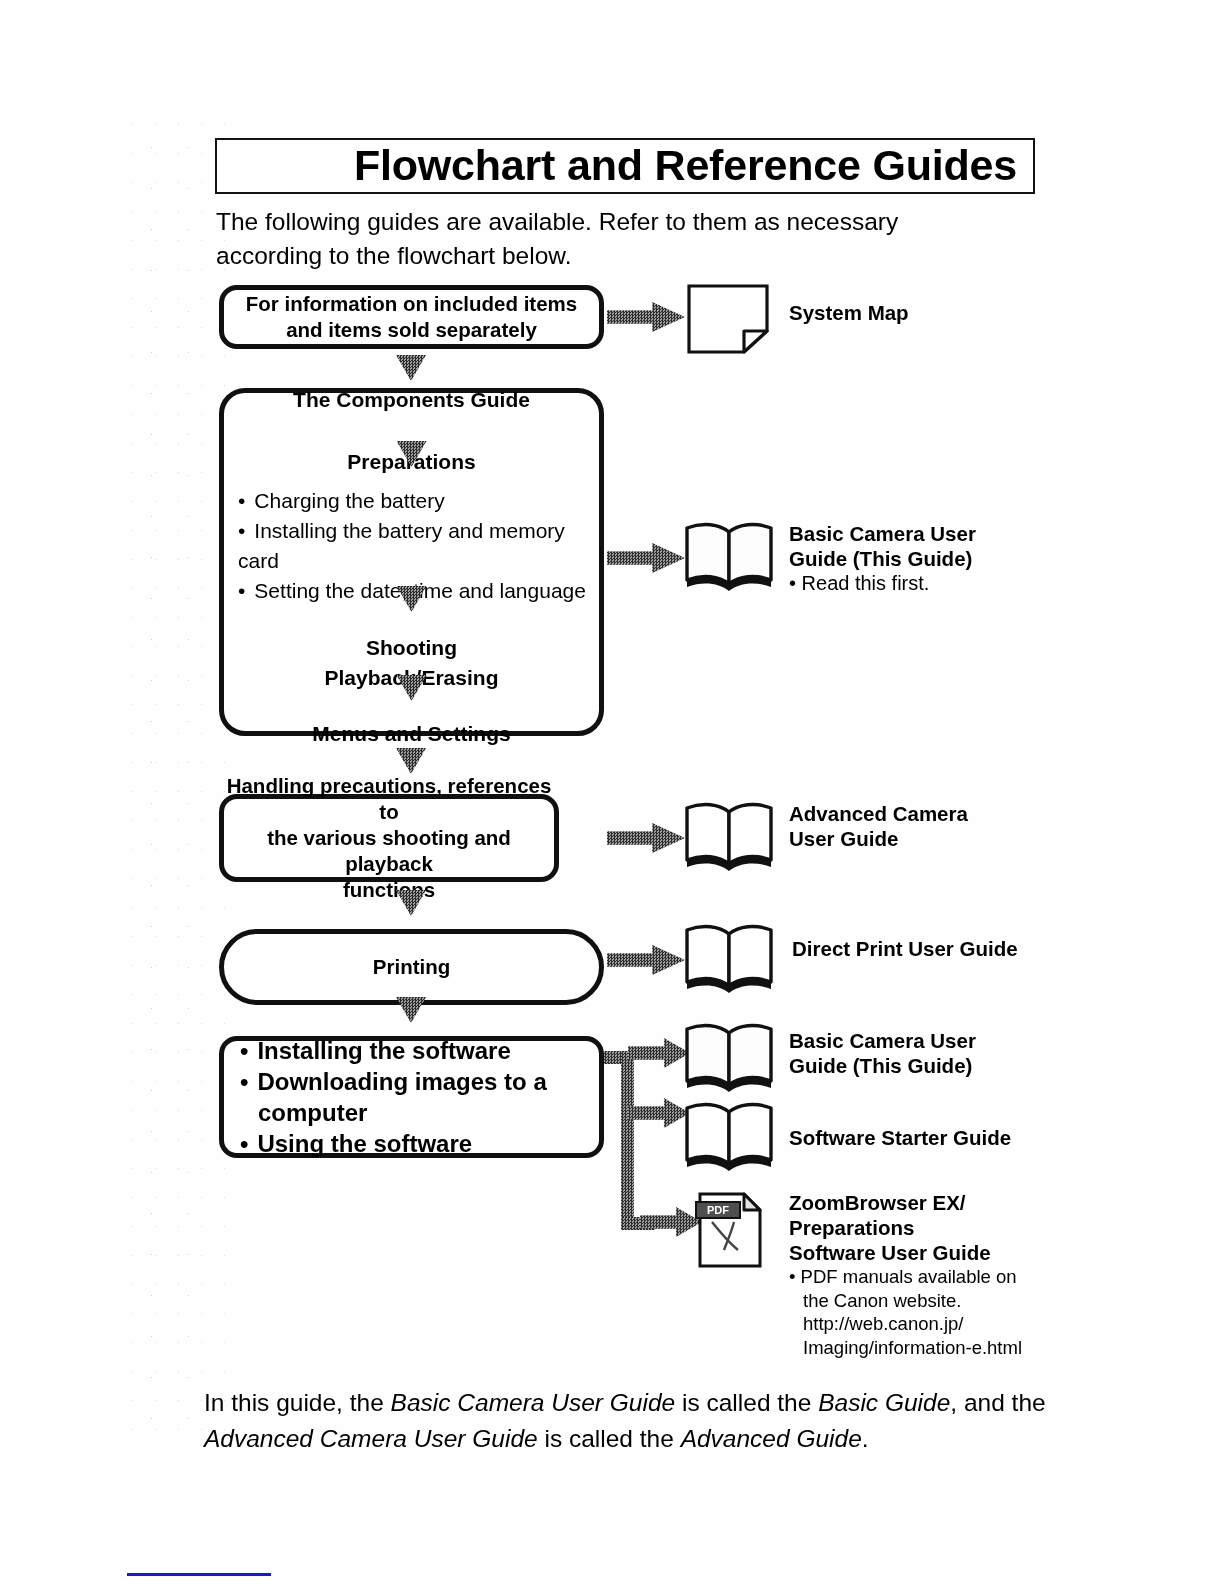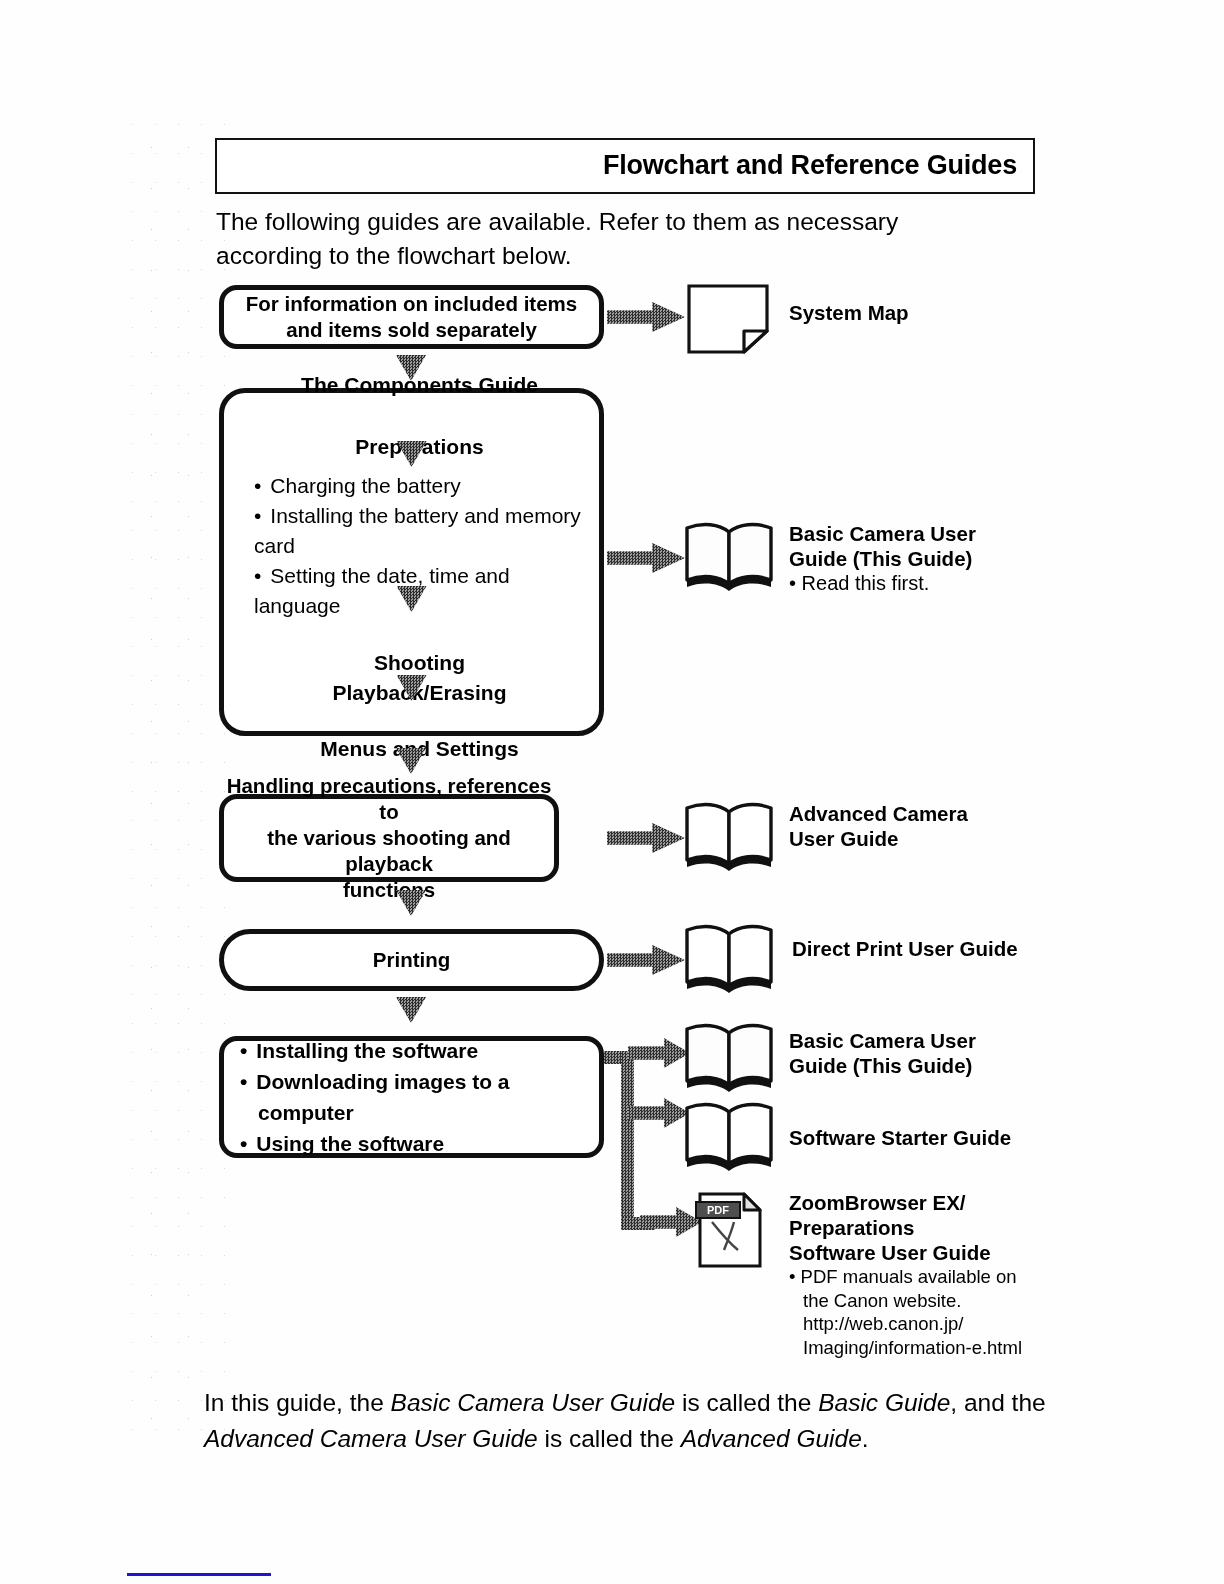--- a/index.html
+++ b/index.html
@@ -47,21 +47,21 @@
     height: 56px;
     border: 2px solid #121212;
     background: #ffffff;
     box-sizing: border-box;
   }
   .title-text {
     position: absolute;
     right: 16px;
     top: 50%;
     transform: translateY(-52%);
-    font-size: 27px;
+    font-size: 43px;
     font-weight: bold;
     letter-spacing: -0.2px;
     white-space: nowrap;
   }
 
   .intro {
     position: absolute;
     left: 216px;
     top: 205px;
     width: 790px;
@@ -157,21 +157,21 @@
   }
   .cg-bullets li::before {
     content: "\2022";
     margin-right: 9px;
   }
 
   .sw-bullets {
     margin: 0;
     padding: 0 8px 0 16px;
     list-style: none;
-    font-size: 21px;
+    font-size: 24px;
     font-weight: bold;
     line-height: 31px;
     text-align: left;
   }
   .sw-bullets li {
     text-indent: -18px;
     padding-left: 18px;
   }
   .sw-bullets li::before {
     content: "\2022";
@@ -222,21 +222,21 @@
     <path d="M3 3 H81 V48 L58 69 H3 Z" fill="#ffffff" stroke="#111111" stroke-width="3.2"></path>
     <path d="M81 48 H58 V69 Z" fill="#ffffff" stroke="#111111" stroke-width="3.2" stroke-linejoin="round"></path>
   </svg>
 
   <div class="rlabel" style="left:789px; top:300px;">
     <div>System Map</div>
   </div>
 
   <div class="tri-down" style="left:396px; top:355px;"></div>
 
-  <div class="fbox bigbox" style="left:219px; top:388px; width:385px; height:348px;padding-left:16px;">
+  <div class="fbox bigbox" style="left:219px; top:388px; width:385px; height:348px;">
     <div class="cg-title" style="margin-top:10px;">The Components Guide</div>
 
     <div class="tri-down" style="left:50%; transform:translateX(-50%); top:48px;"></div>
 
     <div class="cg-title" style="margin-top:38px;">Preparations</div>
 
     <ul class="cg-bullets" style="margin-top:12px;">
       <li>Charging the battery</li>
       <li>Installing the battery and memory card</li>
       <li>Setting the date, time and language</li>
@@ -282,21 +282,21 @@
     <path d="M4 62 C20 56, 36 58, 46 66 C56 58, 72 56, 88 62 L88 69 C72 63, 56 65, 46 73 C36 65, 20 63, 4 69 Z" fill="#111111"></path>
   </svg>
 
   <div class="rlabel" style="left:789px; top:801px;">
     <div>Advanced Camera</div>
     <div>User Guide</div>
   </div>
 
   <div class="tri-down" style="left:396px; top:890px;"></div>
 
-  <div class="fbox pill" style="left:219px; top:929px; width:385px; height:62px;">
+  <div class="fbox pill" style="left:219px; top:929px; width:385px; height:76px;">
     <div class="line" style="font-weight:bold;">Printing</div>
   </div>
 
   <div class="arrow-right" style="left:607px; top:943px; width:78px;"></div>
 
   <svg class="icon" style="left:683px; top:920px;" width="92" height="76" viewBox="0 0 92 76">
     <path d="M4 10 C20 4, 36 6, 46 14 L46 66 C36 58, 20 56, 4 62 Z" fill="#ffffff" stroke="#111111" stroke-width="3.4" stroke-linejoin="round"></path>
     <path d="M88 10 C72 4, 56 6, 46 14 L46 66 C56 58, 72 56, 88 62 Z" fill="#ffffff" stroke="#111111" stroke-width="3.4" stroke-linejoin="round"></path>
     <path d="M4 62 C20 56, 36 58, 46 66 C56 58, 72 56, 88 62 L88 69 C72 63, 56 65, 46 73 C36 65, 20 63, 4 69 Z" fill="#111111"></path>
   </svg>

